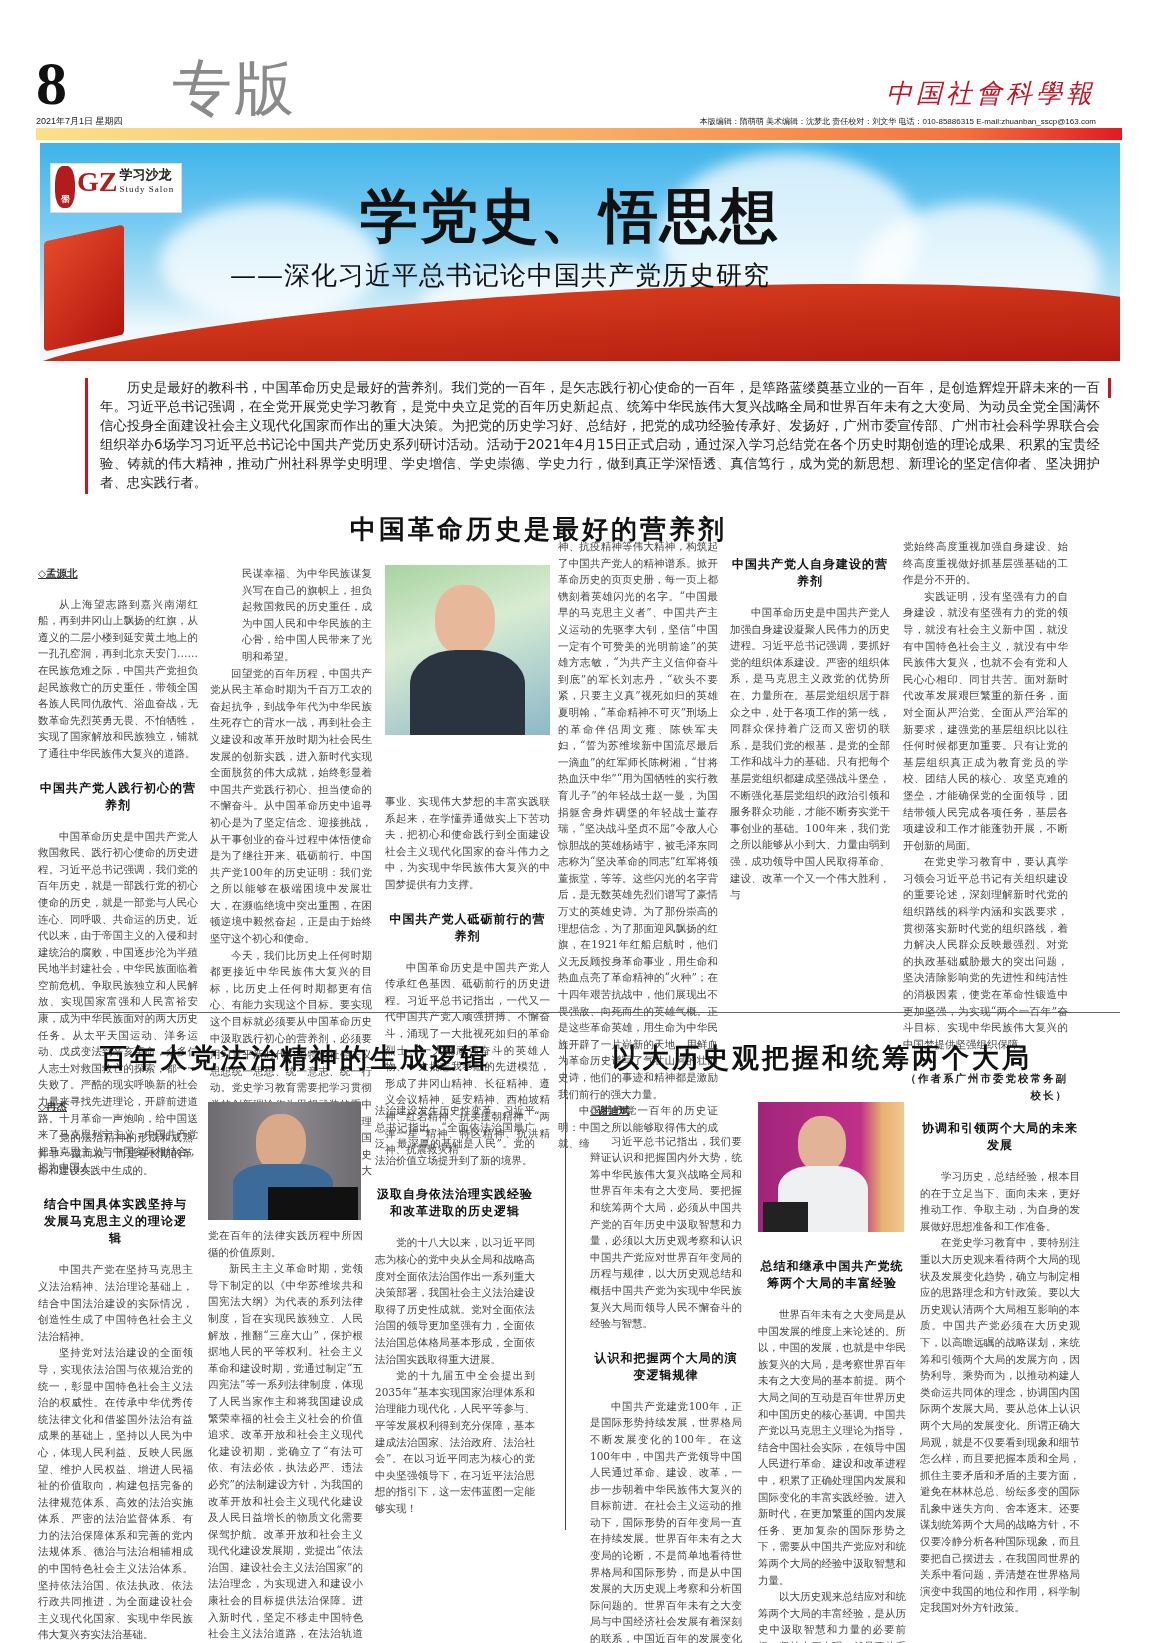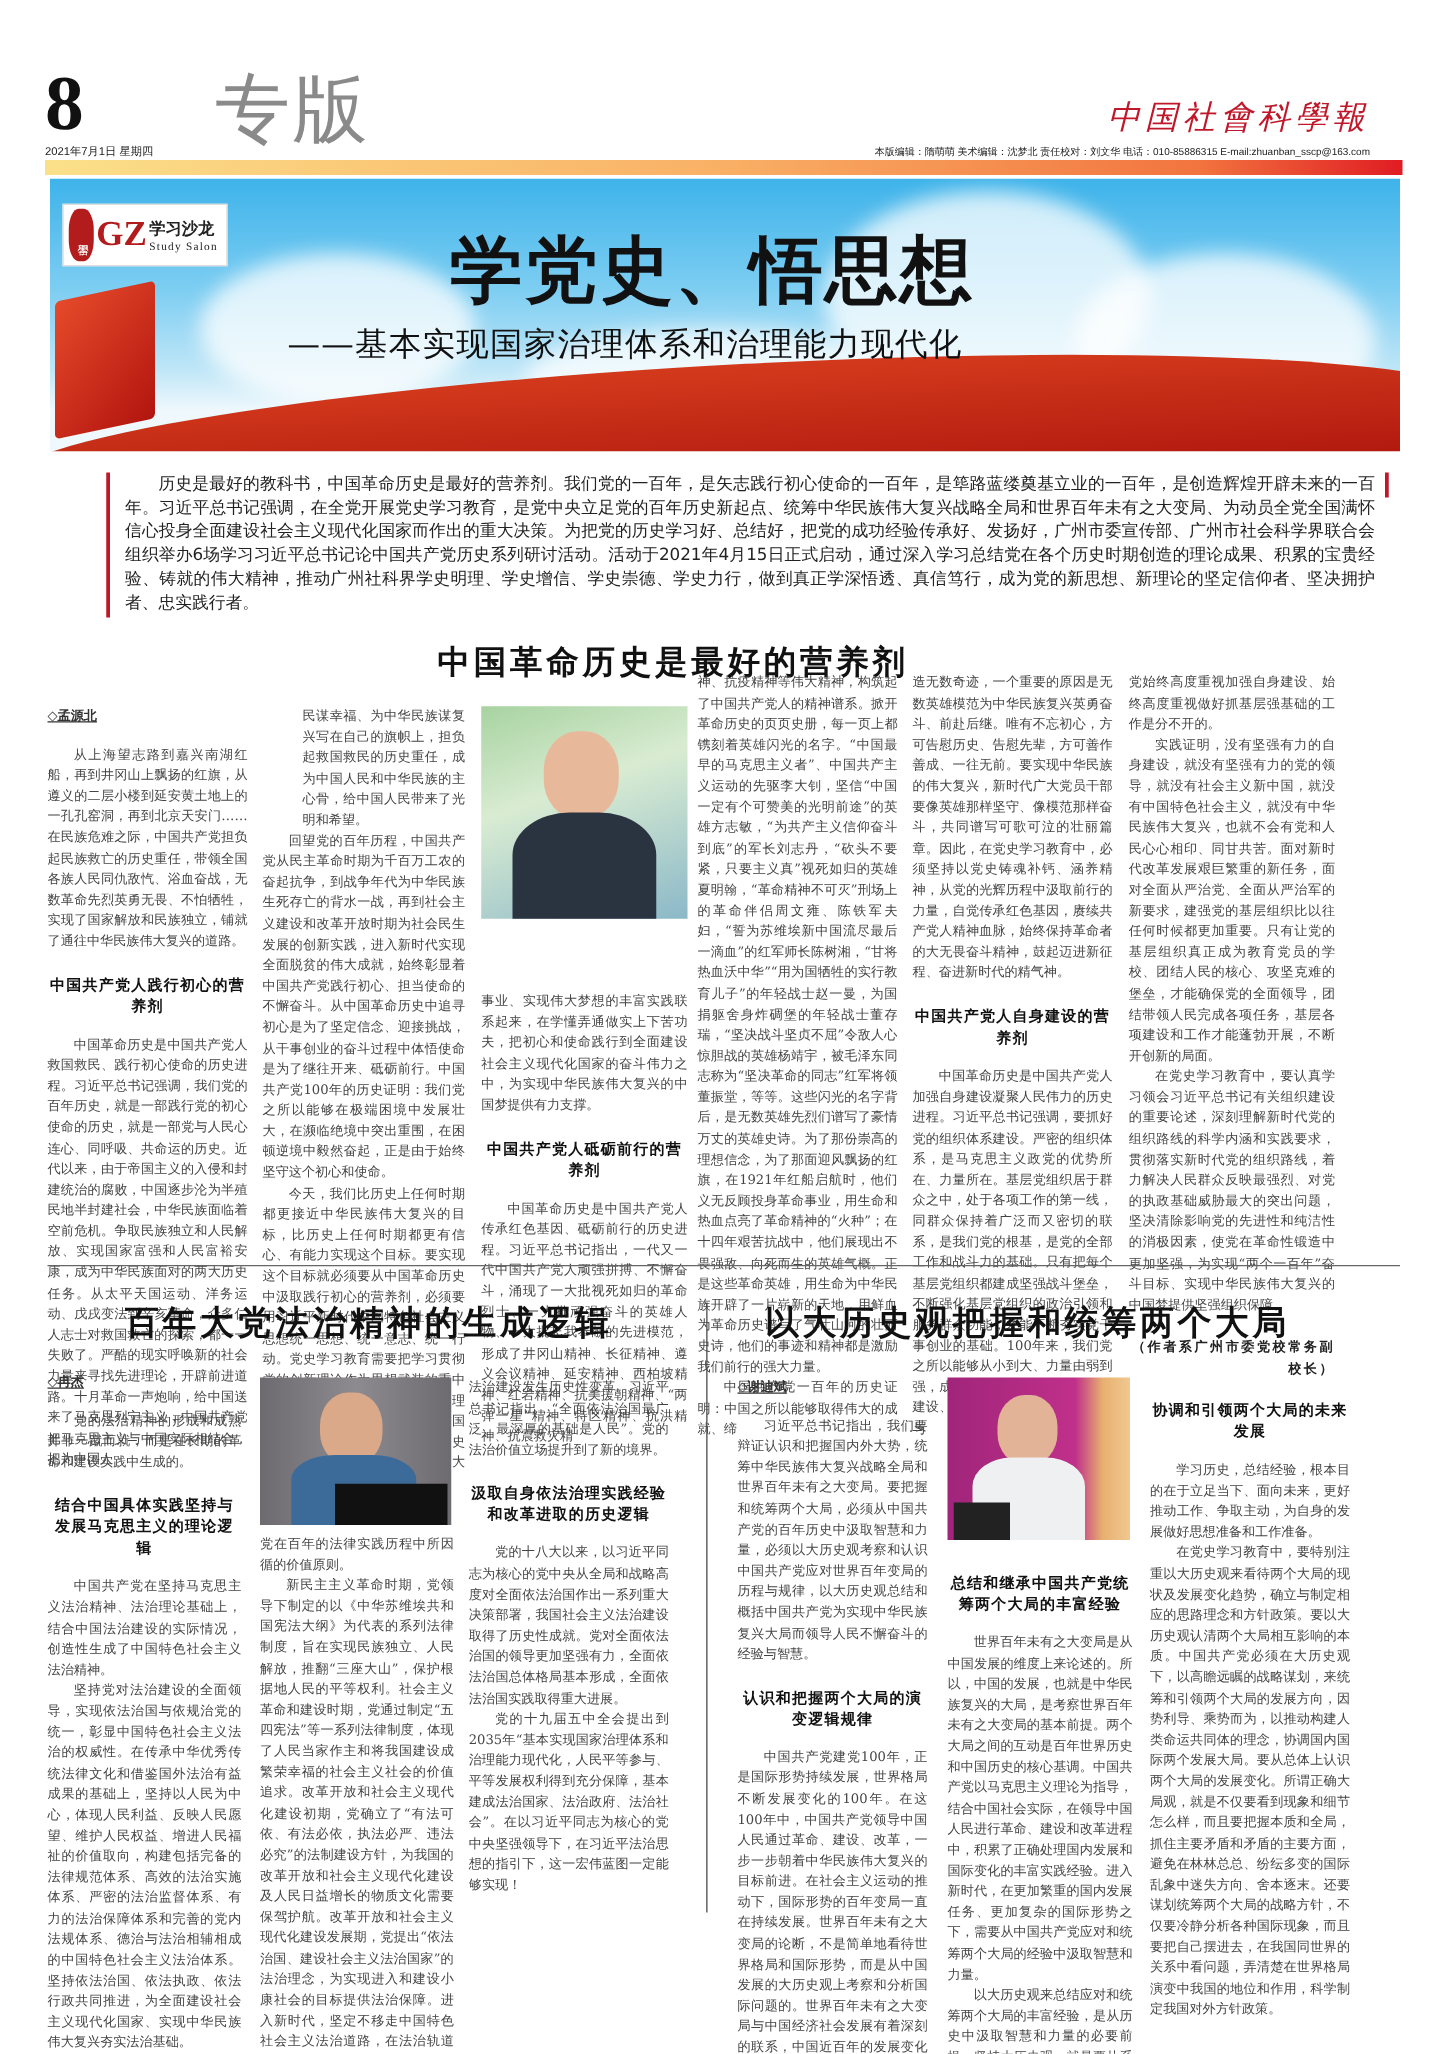--- a/index.html
+++ b/index.html
@@ -8,21 +8,21 @@
 .pagenum{left:36px;top:52px;font-family:"Liberation Serif",serif;font-weight:bold;font-size:62px;color:#111;line-height:1}
 .date{left:36px;top:115px;font-family:"Liberation Sans",sans-serif;font-size:9px;color:#222}
 .section{left:172px;top:58px;font-size:60px;color:#8a8a8a;font-family:"DejaVu Serif",serif;letter-spacing:2px;line-height:1}
 .masthead{right:60px;top:76px;font-size:26px;color:#c0182a;font-family:"DejaVu Serif",serif;letter-spacing:4px;font-style:italic}
 .credits{right:60px;top:116px;font-family:"Liberation Sans",sans-serif;font-size:8px;color:#222}
 .gradbar{left:36px;top:128px;width:1086px;height:12px;background:linear-gradient(90deg,#fbe08a,#f9b065 50%,#f2743f 85%,#e01c23)}
 .banner{left:40px;top:143px;width:1080px;height:218px;background:linear-gradient(180deg,#3eb3ea 0%,#7ccdf2 40%,#bfe6f7 70%,#eef8fd 85%);overflow:hidden}
 .cloud{position:absolute;border-radius:50%;background:rgba(255,255,255,.75);filter:blur(8px)}
 .wave{position:absolute;left:-40px;bottom:-60px;width:1200px;height:130px;border-radius:50%;background:linear-gradient(180deg,#d33a1c,#a80f0b);transform:rotate(-3deg)}
 .flag{position:absolute;left:4px;top:90px;width:80px;height:110px;background:linear-gradient(135deg,#e64a2a,#b2150e);transform:skewY(-12deg);border-radius:4px}
-.logo{position:absolute;left:10px;top:20px;width:132px;height:50px;background:#fff;border:1px solid #ddd;display:flex;align-items:center;padding:2px 4px}
+.logo{position:absolute;left:10px;top:20px;width:132px;height:50px;background:#fff;border:1px solid #ddd;display:flex;align-items:flex-start;padding:2px 4px}
 .logo .seal{width:20px;height:42px;background:#b31c1c;border-radius:40%;color:#fff;font-size:9px;display:flex;align-items:center;justify-content:center;writing-mode:vertical-rl}
 .logo .gz{font-size:28px;font-weight:bold;color:#b31c1c;font-family:"Liberation Serif",serif;margin:0 2px}
 .logo .cn{font-size:13px;font-weight:bold;color:#222;font-family:"DejaVu Sans",sans-serif}
 .logo .en{font-size:9px;color:#222;font-family:"Liberation Serif",serif;letter-spacing:1px}
 .b-title{position:absolute;left:320px;top:35px;font-family:"DejaVu Sans",sans-serif;font-weight:bold;font-size:58px;color:#111;letter-spacing:2px}
 .b-sub{position:absolute;left:190px;top:115px;font-family:"DejaVu Serif",serif;font-size:26px;color:#111;letter-spacing:1px}
 .intro{left:100px;top:378px;width:1000px;font-size:13.4px;line-height:19px;color:#222;font-family:"DejaVu Sans",sans-serif;text-indent:2em;text-align:justify}
 .introbar{left:85px;top:378px;width:3px;height:116px;background:#c0182a}
 .introbar2{left:1108px;top:378px;width:3px;height:20px;background:#c0182a}
 .h1{font-family:"DejaVu Sans",sans-serif;font-weight:bold;color:#111;letter-spacing:3px}
@@ -54,21 +54,21 @@
   <div class="flag"></div>
   <div class="logo">
     <div class="seal">學習</div>
     <div class="gz">GZ</div>
     <div>
       <div class="cn">学习沙龙</div>
       <div class="en">Study Salon</div>
     </div>
   </div>
   <div class="b-title">学党史、悟思想</div>
-  <div class="b-sub">——基本实现国家治理体系和治理能力现代化</div>
+  <div class="b-sub">——深化习近平总书记论中国共产党历史研究</div>
 </div>
 
 <div class="abs introbar"></div>
 <div class="abs introbar2"></div>
 <div class="abs intro">历史是最好的教科书，中国革命历史是最好的营养剂。我们党的一百年，是矢志践行初心使命的一百年，是筚路蓝缕奠基立业的一百年，是创造辉煌开辟未来的一百年。习近平总书记强调，在全党开展党史学习教育，是党中央立足党的百年历史新起点、统筹中华民族伟大复兴战略全局和世界百年未有之大变局、为动员全党全国满怀信心投身全面建设社会主义现代化国家而作出的重大决策。为把党的历史学习好、总结好，把党的成功经验传承好、发扬好，广州市委宣传部、广州市社会科学界联合会组织举办6场学习习近平总书记论中国共产党历史系列研讨活动。活动于2021年4月15日正式启动，通过深入学习总结党在各个历史时期创造的理论成果、积累的宝贵经验、铸就的伟大精神，推动广州社科界学史明理、学史增信、学史崇德、学史力行，做到真正学深悟透、真信笃行，成为党的新思想、新理论的坚定信仰者、坚决拥护者、忠实践行者。</div>
 
 <div class="abs h1" style="left:350px;top:512px;font-size:26px">中国革命历史是最好的营养剂</div>
 <div class="abs col" style="left:38px;top:565px;width:160px">
   <span class="byline">◇孟源北</span>
   <div>
@@ -96,21 +96,20 @@
     </div>
   </div>
 <div class="abs col" style="left:558px;top:538px;width:160px">
     <div>
       <p style="text-indent: 0px;">神、抗疫精神等伟大精神，构筑起了中国共产党人的精神谱系。掀开革命历史的页页史册，每一页上都镌刻着英雄闪光的名字。“中国最早的马克思主义者”、中国共产主义运动的先驱李大钊，坚信“中国一定有个可赞美的光明前途”的英雄方志敏，“为共产主义信仰奋斗到底”的军长刘志丹，“砍头不要紧，只要主义真”视死如归的英雄夏明翰，“革命精神不可灭”刑场上的革命伴侣周文雍、陈铁军夫妇，“誓为苏维埃新中国流尽最后一滴血”的红军师长陈树湘，“甘将热血沃中华”“用为国牺牲的实行教育儿子”的年轻战士赵一曼，为国捐躯舍身炸碉堡的年轻战士董存瑞，“坚决战斗坚贞不屈”令敌人心惊胆战的英雄杨靖宇，被毛泽东同志称为“坚决革命的同志”红军将领董振堂，等等。这些闪光的名字背后，是无数英雄先烈们谱写了豪情万丈的英雄史诗。为了那份崇高的理想信念，为了那面迎风飘扬的红旗，在1921年红船启航时，他们义无反顾投身革命事业，用生命和热血点亮了革命精神的“火种”；在十四年艰苦抗战中，他们展现出不畏强敌、向死而生的英雄气概。正是这些革命英雄，用生命为中华民族开辟了一片崭新的天地，用鲜血为革命历史谱写了气壮山河的壮丽史诗，他们的事迹和精神都是激励我们前行的强大力量。</p>
       <p>中国共产党一百年的历史证明：中国之所以能够取得伟大的成就、缔</p>
     </div>
   </div>
 <div class="abs col" style="left:730px;top:538px;width:160px">
     <div>
-      <p style="text-indent: 0px;">造无数奇迹，一个重要的原因是无数英雄模范为中华民族复兴英勇奋斗、前赴后继。唯有不忘初心，方可告慰历史、告慰先辈，方可善作善成、一往无前。要实现中华民族的伟大复兴，新时代广大党员干部要像英雄那样坚守、像模范那样奋斗，共同谱写可歌可泣的壮丽篇章。因此，在党史学习教育中，必须坚持以党史铸魂补钙、涵养精神，从党的光辉历程中汲取前行的力量，自觉传承红色基因，赓续共产党人精神血脉，始终保持革命者的大无畏奋斗精神，鼓起迈进新征程、奋进新时代的精气神。</p>
       <h3>中国共产党人自身建设的营养剂</h3>
       <p>中国革命历史是中国共产党人加强自身建设凝聚人民伟力的历史进程。习近平总书记强调，要抓好党的组织体系建设。严密的组织体系，是马克思主义政党的优势所在、力量所在。基层党组织居于群众之中，处于各项工作的第一线，同群众保持着广泛而又密切的联系，是我们党的根基，是党的全部工作和战斗力的基础。只有把每个基层党组织都建成坚强战斗堡垒，不断强化基层党组织的政治引领和服务群众功能，才能不断夯实党干事创业的基础。100年来，我们党之所以能够从小到大、力量由弱到强，成功领导中国人民取得革命、建设、改革一个又一个伟大胜利，与</p>
     </div>
   </div>
 <div class="abs col" style="left:903px;top:538px;width:165px">
   <div>
       <p style="text-indent: 0px;">党始终高度重视加强自身建设、始终高度重视做好抓基层强基础的工作是分不开的。</p>
       <p>实践证明，没有坚强有力的自身建设，就没有坚强有力的党的领导，就没有社会主义新中国，就没有中国特色社会主义，就没有中华民族伟大复兴，也就不会有党和人民心心相印、同甘共苦。面对新时代改革发展艰巨繁重的新任务，面对全面从严治党、全面从严治军的新要求，建强党的基层组织比以往任何时候都更加重要。只有让党的基层组织真正成为教育党员的学校、团结人民的核心、攻坚克难的堡垒，才能确保党的全面领导，团结带领人民完成各项任务，基层各项建设和工作才能蓬勃开展，不断开创新的局面。</p>
       <p>在党史学习教育中，要认真学习领会习近平总书记有关组织建设的重要论述，深刻理解新时代党的组织路线的科学内涵和实践要求，贯彻落实新时代党的组织路线，着力解决人民群众反映最强烈、对党的执政基础威胁最大的突出问题，坚决清除影响党的先进性和纯洁性的消极因素，使党在革命性锻造中更加坚强，为实现“两个一百年”奋斗目标、实现中华民族伟大复兴的中国梦提供坚强组织保障。</p>
     </div>

